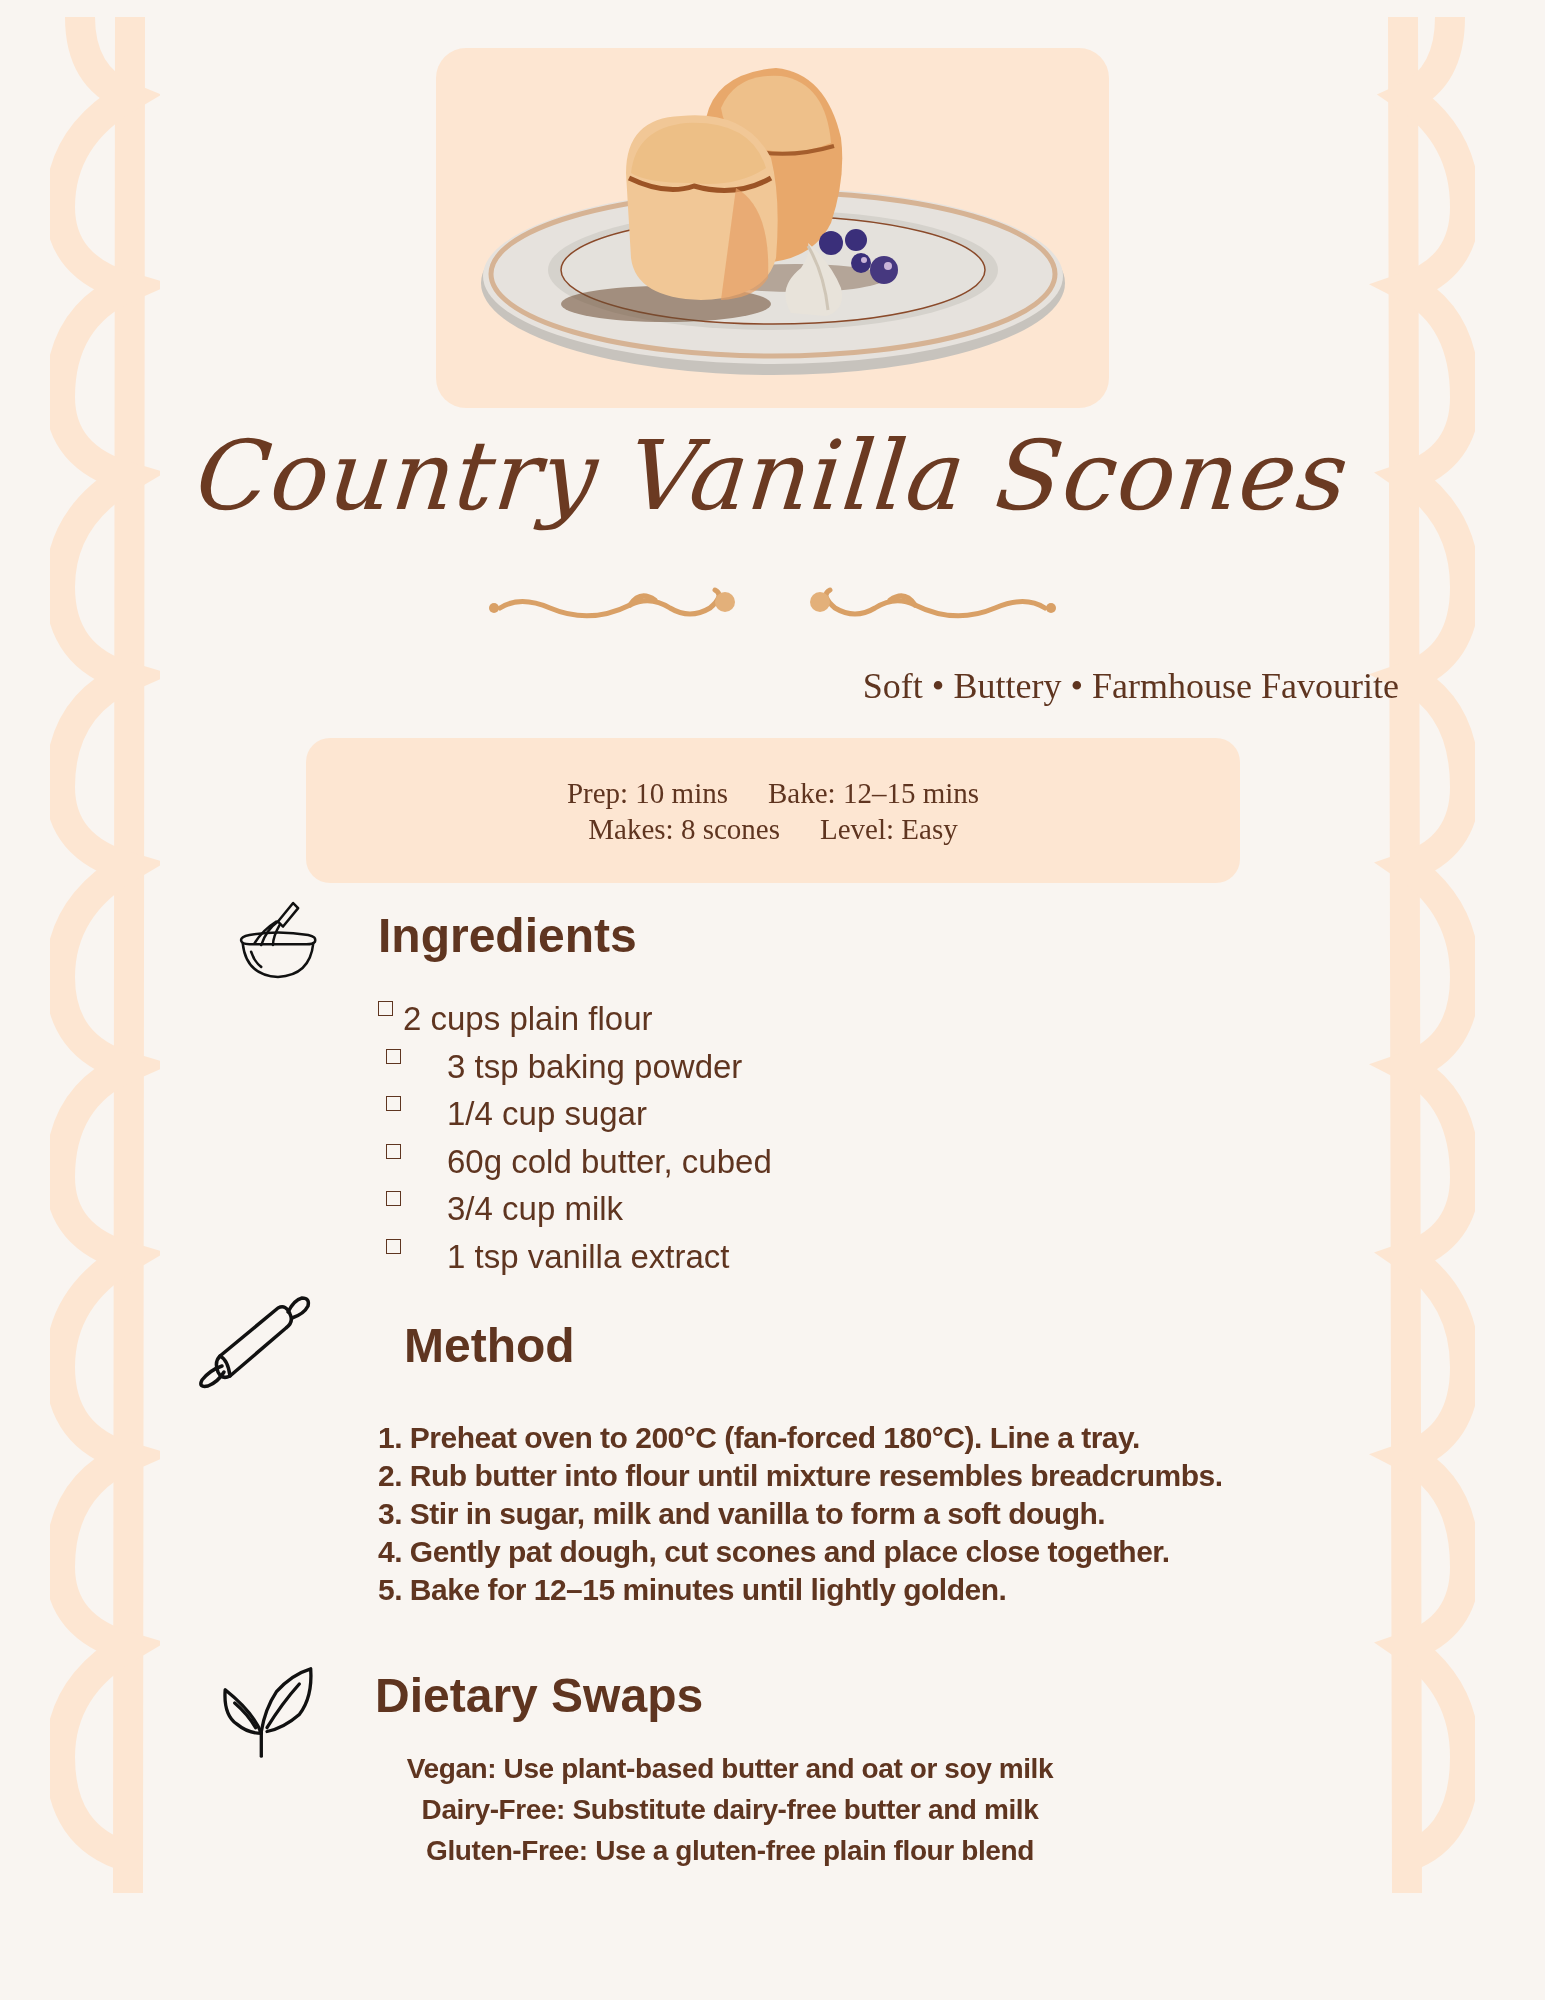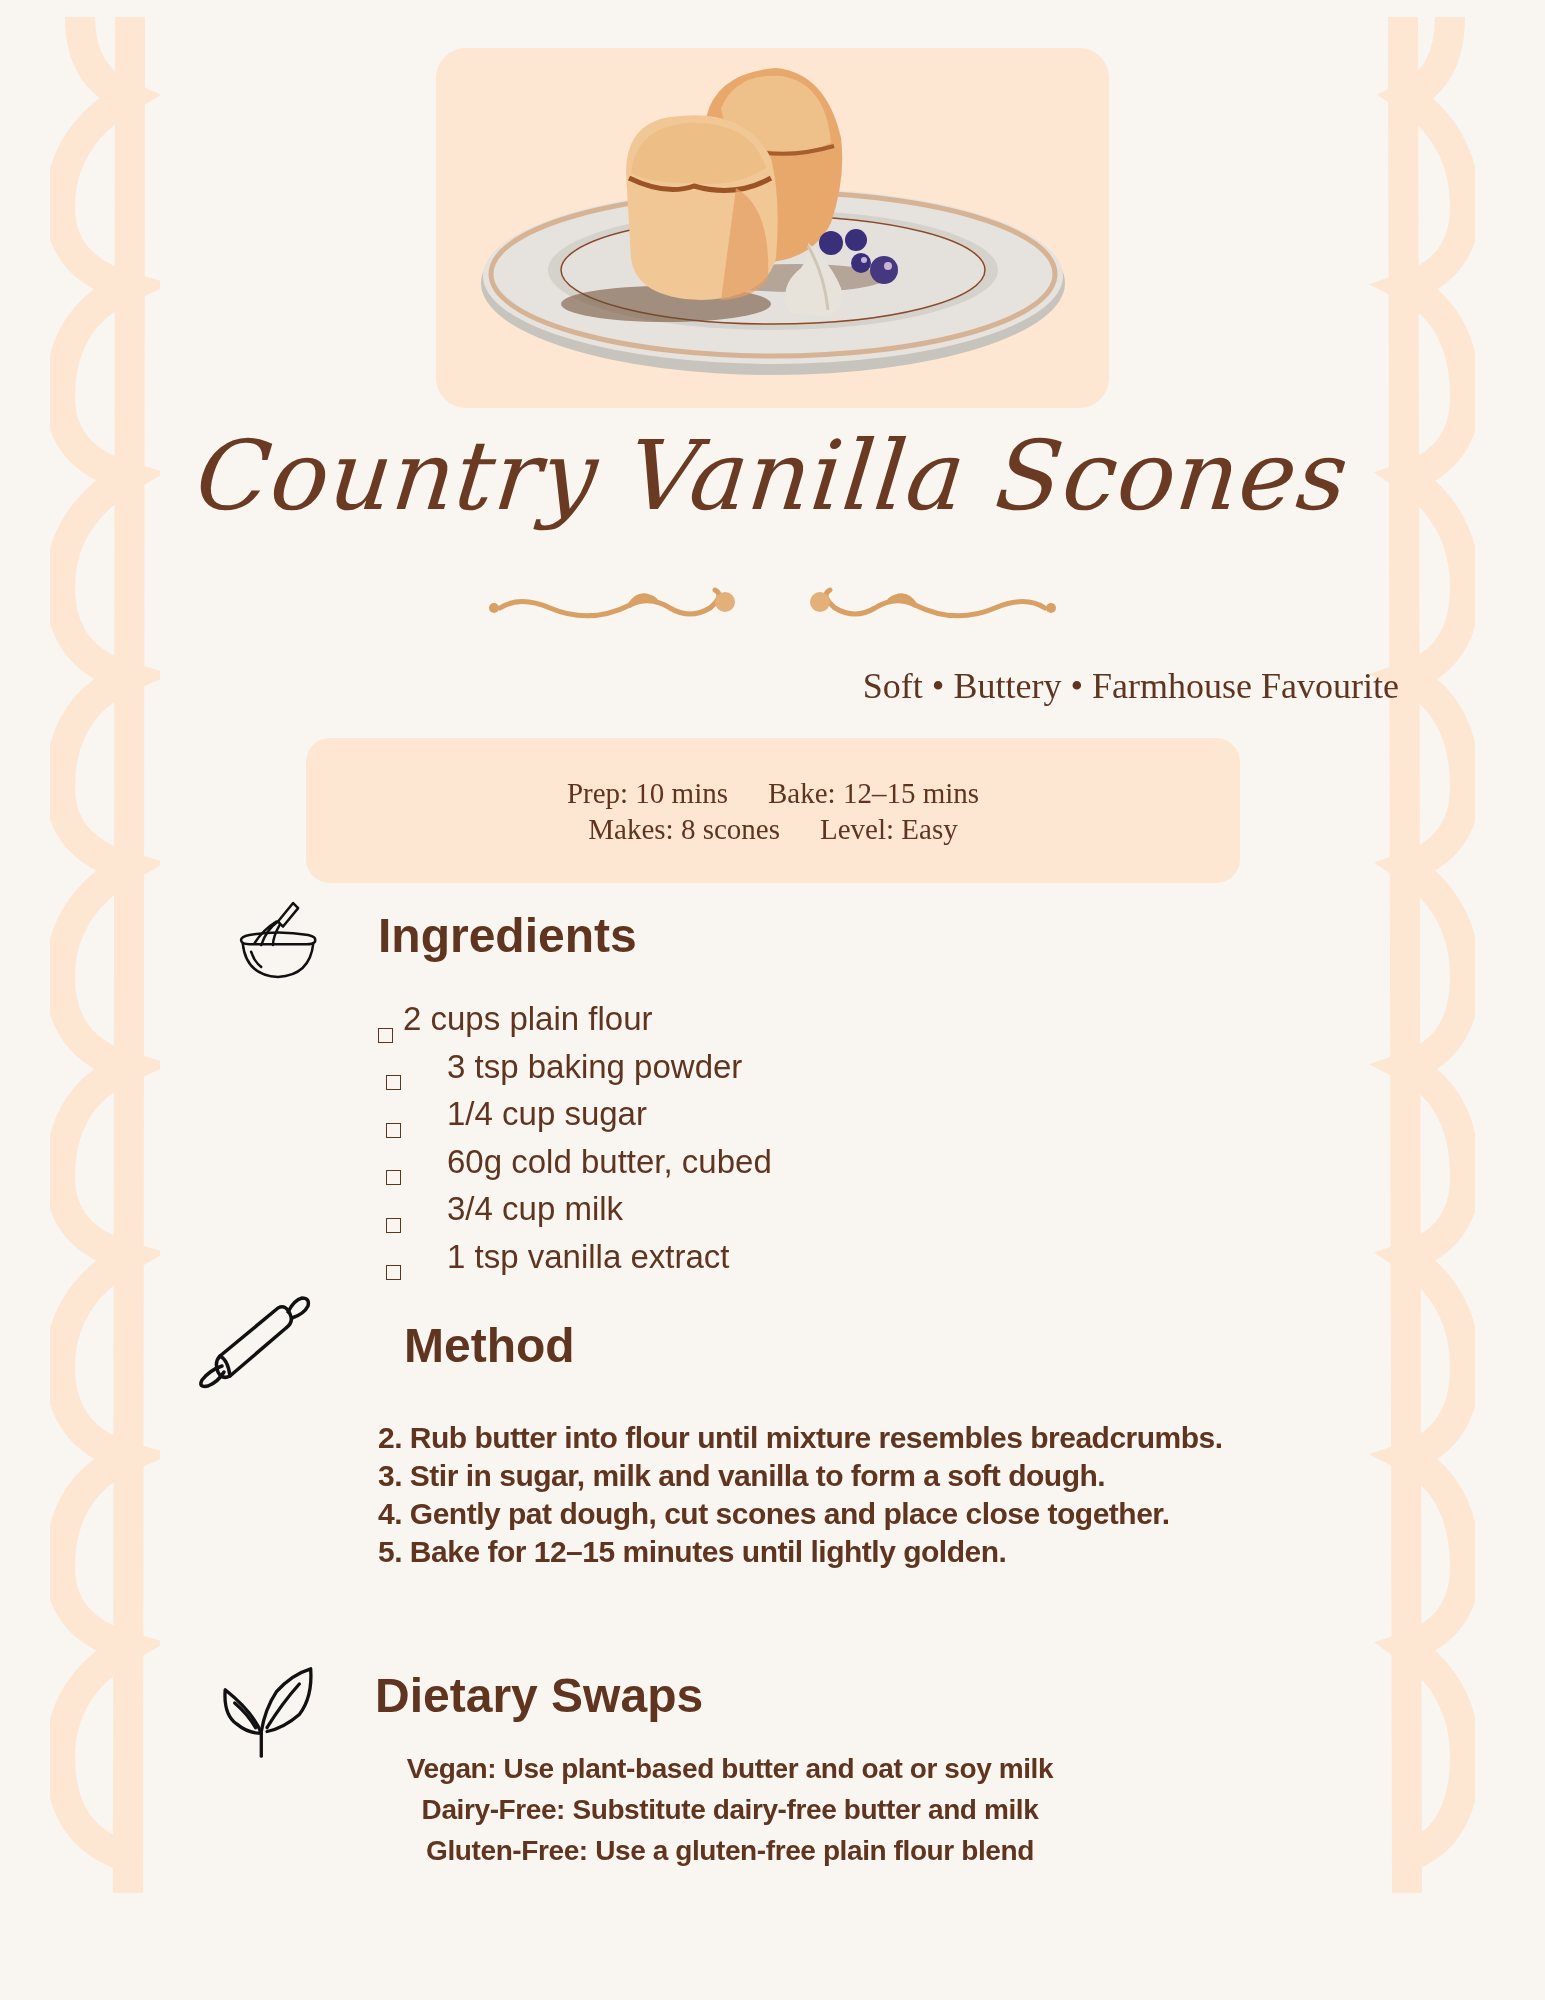--- a/index.html
+++ b/index.html
@@ -51,21 +51,21 @@
   .sec-title {
     position: absolute; font-weight: bold; font-size: 48px; color: #5f3520;
     font-family: "Liberation Sans", sans-serif;
     text-align: right;
   }
 
   .ingredients {
     position: absolute; left: 378px; top: 995px; margin: 0; padding: 0; list-style: none;
     font-size: 33px; line-height: 47.5px; color: #5f3520;
   }
-  .ingredients li { display: flex; align-items: flex-end; }
+  .ingredients li { display: flex; align-items: flex-start; }
   .ingredients li:not(:first-child) { padding-left: 8px; gap: 36px; }
   .chk {
     display: inline-block; width: 13px; height: 13px; border: 1.5px solid #5f3520;
     margin-right: 10px; margin-top: 6px;
   }
 
   .method {
     position: absolute; left: 378px; top: 1419px; margin: 0; padding: 0; list-style: none;
     font-size: 30px; font-weight: bold; line-height: 38px; color: #5f3520;
     font-family: "Liberation Sans", sans-serif; letter-spacing: -0.5px;
@@ -200,20 +200,21 @@
 <div class="sec-icon" style="left:190px; top:1292px; width:130px; height:100px;">
   <svg viewBox="0 0 130 100" fill="none" stroke="#111" stroke-width="3.5" stroke-linecap="round" stroke-linejoin="round">
     <path d="M30 64 L88 16 Q96 12 100 22 Q104 30 96 36 L40 84 Q32 88 28 80 Q24 70 30 64 Z"></path>
     <path d="M30 64 Q38 68 40 84"></path>
     <path d="M98 20 Q104 8 112 6 Q120 6 118 14 Q114 22 102 26"></path>
     <path d="M32 74 Q20 78 12 88 Q8 96 18 94 Q28 90 34 80"></path>
   </svg>
 </div>
 <div class="sec-title" style="left:404px; top:1318px;">Method</div>
 <ol class="method">
+  <li>1. Preheat oven to 200°C (fan-forced 180°C). Line a tray.</li>
   <li>2. Rub butter into flour until mixture resembles breadcrumbs.</li>
   <li>3. Stir in sugar, milk and vanilla to form a soft dough.</li>
   <li>4. Gently pat dough, cut scones and place close together.</li>
   <li>5. Bake for 12–15 minutes until lightly golden.</li>
 </ol>
 
 <div class="sec-icon" style="left:218px; top:1665px; width:98px; height:95px;">
   <svg viewBox="0 0 100 100" fill="none" stroke="#111" stroke-width="3.5" stroke-linecap="round" stroke-linejoin="round">
     <path d="M44 96 L44 70"></path>
     <path d="M44 72 Q36 50 6 26 Q4 52 18 62 Q30 72 44 72"></path>

